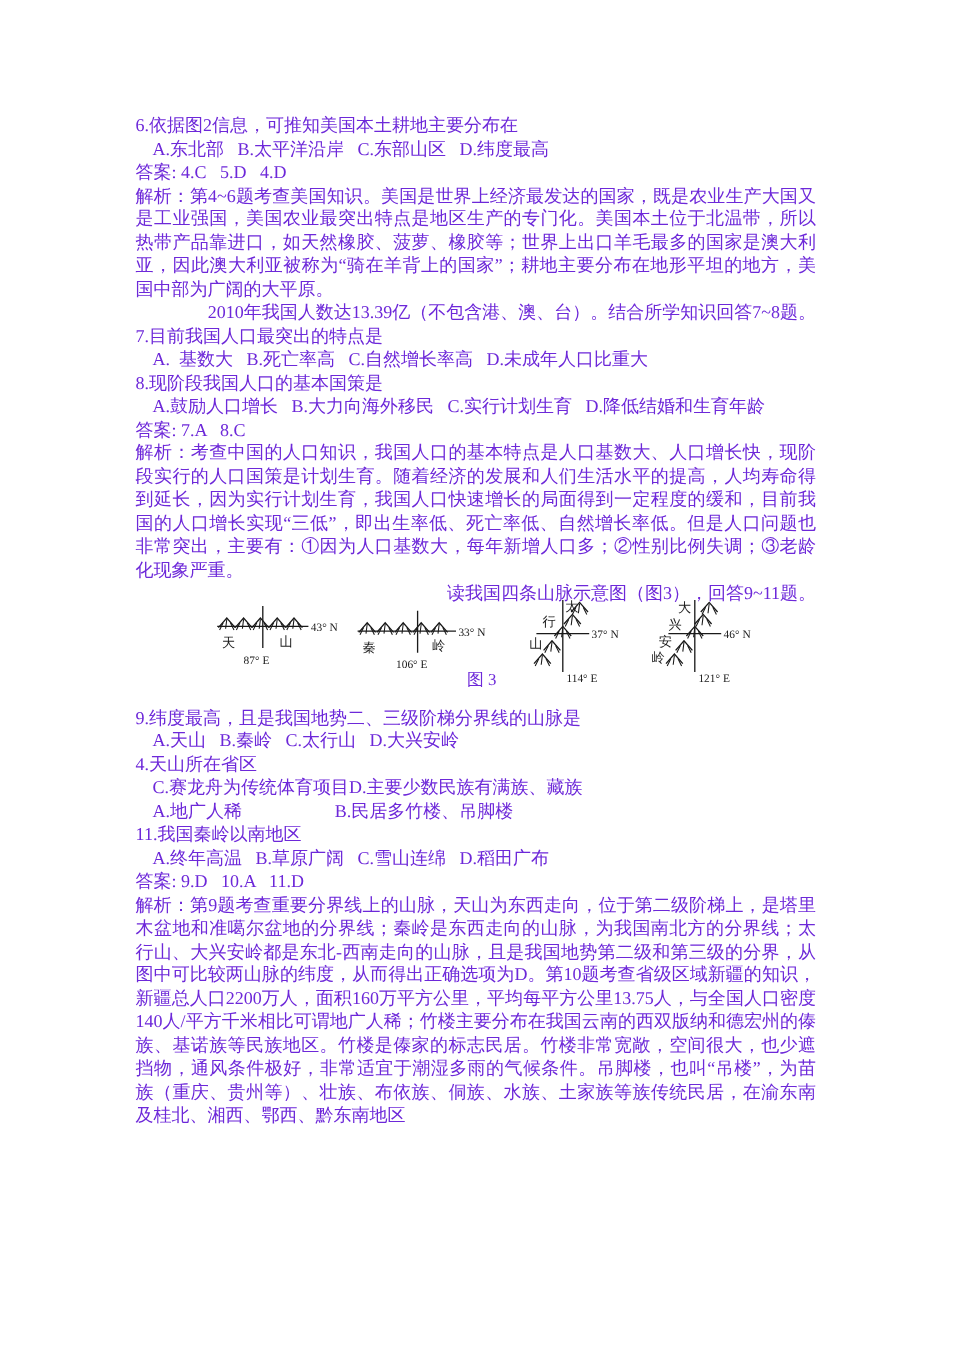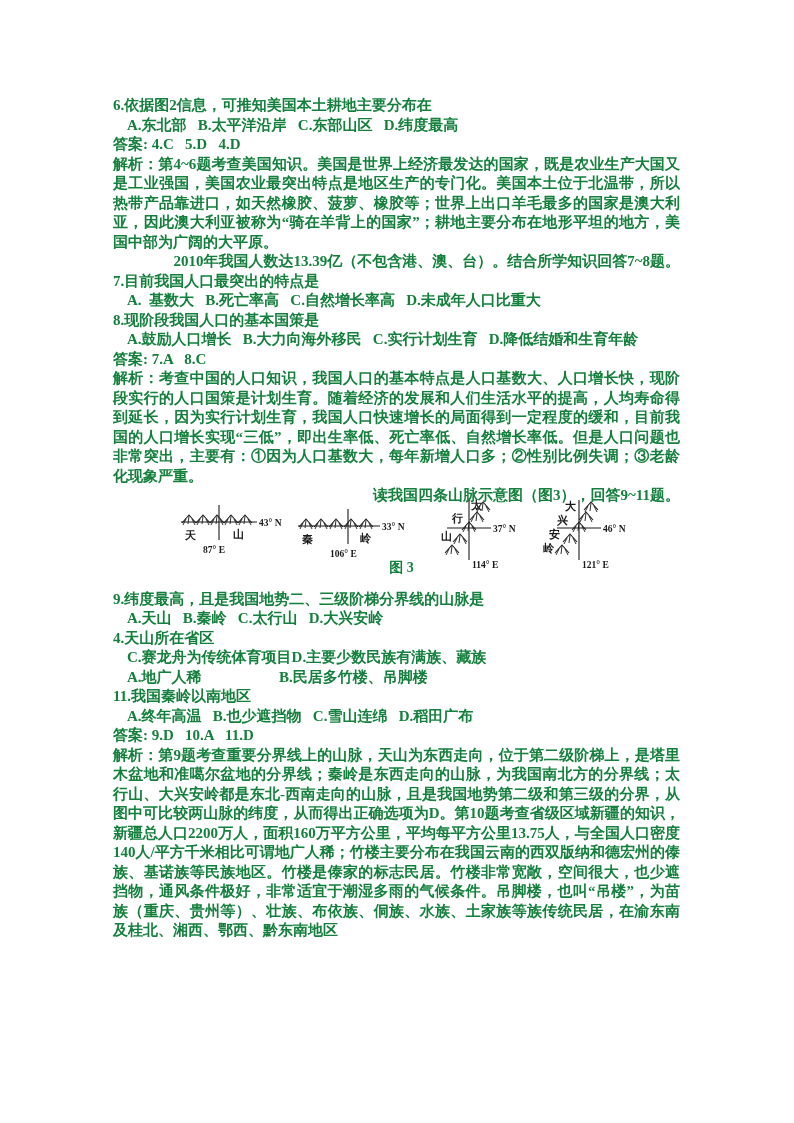--- a/index.html
+++ b/index.html
@@ -3,22 +3,21 @@
 <meta charset="utf-8">
 <style>
   html, body { margin: 0; padding: 0; background: #ffffff; }
   .page {
     position: relative;
     width: 794px;
     height: 1123px;
     background: #ffffff;
     overflow: hidden;
     font-family: "Liberation Serif", "DejaVu Serif", serif;
-    color: #15803d;
-    font-weight: bold;
+    color: #6d28d9;
   }
   .content {
     position: absolute;
     left: 113px;
     top: 96px;
     width: 567px;
     font-size: 15px;
     line-height: 19.5px;
   }
   .content p { margin: 0; white-space: pre-wrap; }
@@ -154,19 +153,19 @@
     </div>
 
     <p>9.纬度最高，且是我国地势二、三级阶梯分界线的山脉是</p>
     <p class="opt">A.天山   B.秦岭   C.太行山   D.大兴安岭</p>
 
     <p class="mt17">4.天山所在省区</p>
     <div class="cols"><span class="col1">C.赛龙舟为传统体育项目</span><span>D.主要少数民族有满族、藏族</span></div>
     <div class="cols"><span class="col1">A.地广人稀</span><span>B.民居多竹楼、吊脚楼</span></div>
 
     <p class="mt18">11.我国秦岭以南地区</p>
-    <p class="opt">A.终年高温   B.也少遮挡物   C.雪山连绵   D.稻田广布</p>
+    <p class="opt">A.终年高温   B.草原广阔   C.雪山连绵   D.稻田广布</p>
 
     <p class="mt15">答案: 9.D   10.A   11.D</p>
     <p class="para">解析：第9题考查重要分界线上的山脉，天山为东西走向，位于第二级阶梯上，是塔里木盆地和准噶尔盆地的分界线；秦岭是东西走向的山脉，为我国南北方的分界线；太行山、大兴安岭都是东北-西南走向的山脉，且是我国地势第二级和第三级的分界，从图中可比较两山脉的纬度，从而得出正确选项为D。第10题考查省级区域新疆的知识，  新疆总人口2200万人，面积160万平方公里，平均每平方公里13.75人，与全国人口密度140人/平方千米相比可谓地广人稀；竹楼主要分布在我国云南的西双版纳和德宏州的傣族、基诺族等民族地区。竹楼是傣家的标志民居。竹楼非常宽敞，空间很大，也少遮挡物，通风条件极好，非常适宜于潮湿多雨的气候条件。吊脚楼，也叫“吊楼”，为苗族（重庆、贵州等）、壮族、布依族、侗族、水族、土家族等族传统民居，在渝东南及桂北、湘西、鄂西、黔东南地区</p>
 
   </div>
 </div>
 
 </body></html>

